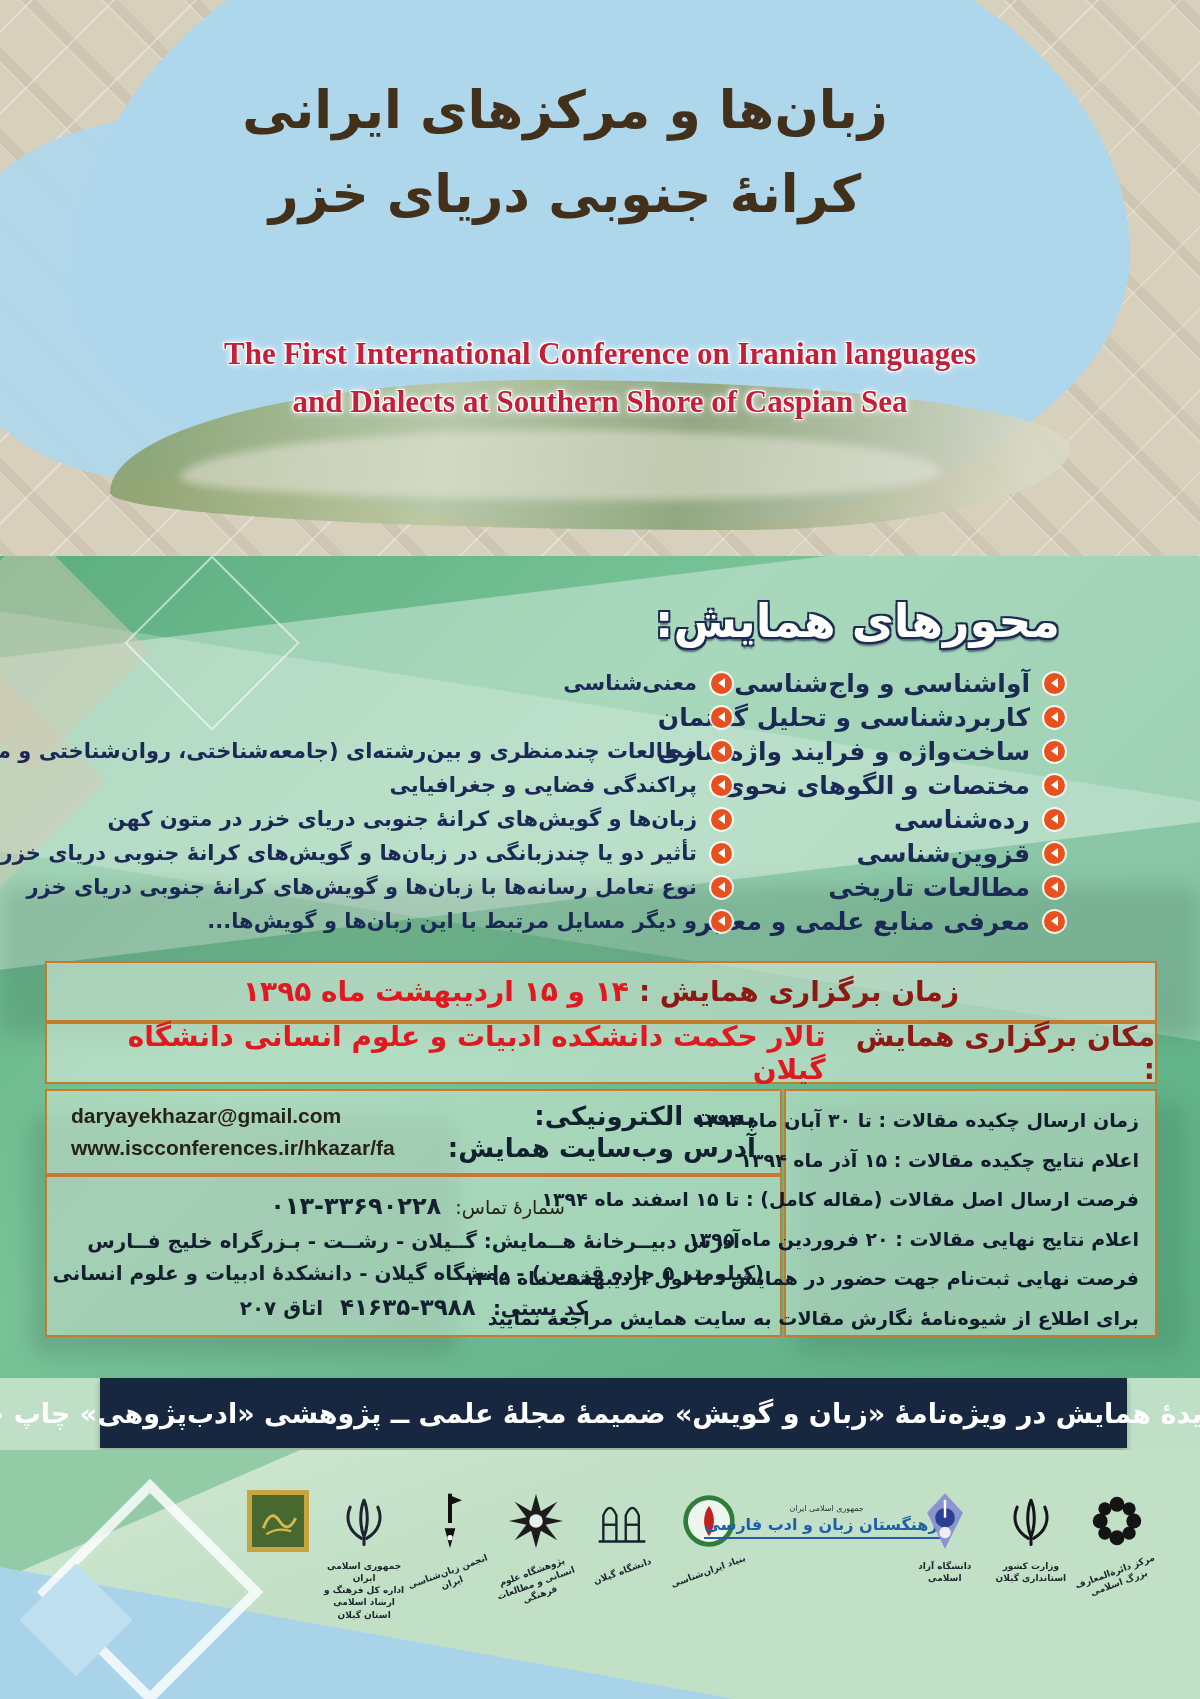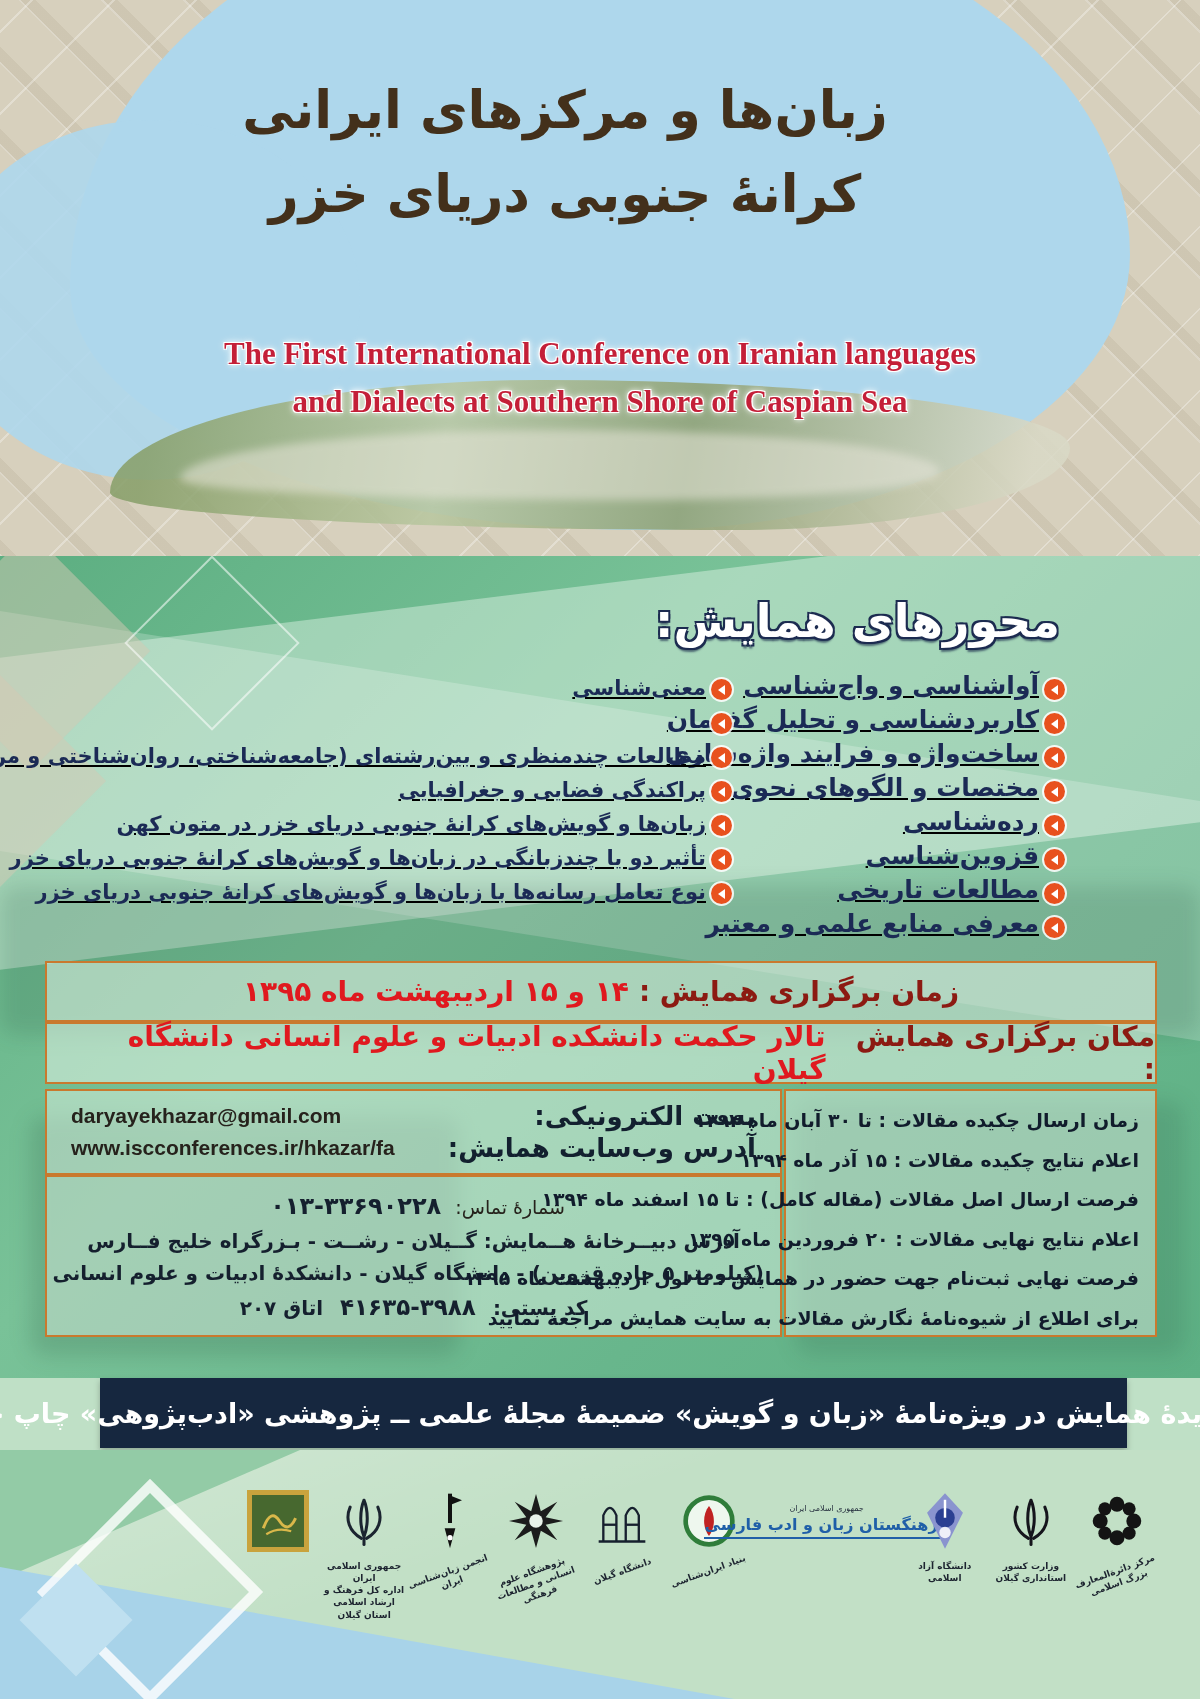--- a/index.html
+++ b/index.html
@@ -43,21 +43,21 @@
   .td1{left:-55px;top:10px;width:170px;height:170px;}
   .td2{left:-75px;top:150px;width:150px;height:150px;}
   .white-diamond-outline{position:absolute;left:150px;top:25px;width:120px;height:120px;border:2px solid rgba(255,255,255,.55);transform:rotate(45deg);}
 
   .themes-heading{position:absolute;top:38px;right:140px;direction:rtl;font-size:46px;font-weight:bold;color:#fff;
     text-shadow:-2px -2px 0 #1c2b50,2px -2px 0 #1c2b50,-2px 2px 0 #1c2b50,2px 2px 0 #1c2b50,0 4px 2px rgba(20,35,70,.6);}
 
   .theme-col{position:absolute;top:110px;display:flex;flex-direction:column;}
   .col-right{right:135px;width:345px;}
   .col-left{right:468px;width:710px;}
-  .theme-item{display:flex;align-items:flex-end;gap:5px;direction:rtl;height:34px;text-decoration:underline;}
+  .theme-item{display:flex;align-items:center;gap:14px;direction:rtl;height:34px;}
   .bullet{width:21px;height:21px;border-radius:50%;background:#e8511e;flex:0 0 21px;display:inline-flex;align-items:center;justify-content:center;box-shadow:0 0 0 2px rgba(255,255,255,.85);}
   .bullet::before{content:"";width:0;height:0;border-top:5px solid transparent;border-bottom:5px solid transparent;border-right:7px solid #fff;}
   .theme-text{white-space:nowrap;font-weight:bold;color:#1b2a55;}
   .col-right .theme-text{font-size:25px;}
   .col-left .theme-text{font-size:21px;}
 
   .info-bar{position:absolute;left:45px;width:1112px;border:2px solid #c9792e;background:rgba(228,244,232,.55);
     display:flex;align-items:center;justify-content:center;direction:rtl;gap:10px;box-sizing:border-box;}
   .bar-date{top:405px;height:61px;}
   .bar-venue{top:466px;height:62px;}
@@ -195,20 +195,24 @@
         <span class="theme-text">زبان‌ها و گویش‌های کرانهٔ جنوبی دریای خزر در متون کهن</span>
       </div>
         <div class="theme-item">
         <span class="bullet"></span>
         <span class="theme-text">تأثیر دو یا چندزبانگی در زبان‌ها و گویش‌های کرانهٔ جنوبی دریای خزر</span>
       </div>
         <div class="theme-item">
         <span class="bullet"></span>
         <span class="theme-text">نوع تعامل رسانه‌ها با زبان‌ها و گویش‌های کرانهٔ جنوبی دریای خزر</span>
       </div>
+        <div class="theme-item">
+        <span class="bullet"></span>
+        <span class="theme-text">و دیگر مسایل مرتبط با این زبان‌ها و گویش‌ها...</span>
+      </div>
       </div>
 
     <div class="info-bar bar-date">
       <span class="bar-label">زمان برگزاری همایش :</span>
       <span class="bar-value">۱۴ و ۱۵ اردیبهشت ماه ۱۳۹۵</span>
     </div>
     <div class="info-bar bar-venue">
       <span class="bar-label">مکان برگزاری همایش :</span>
       <span class="bar-value">تالار حکمت دانشکده ادبیات و علوم انسانی دانشگاه گیلان</span>
     </div>

